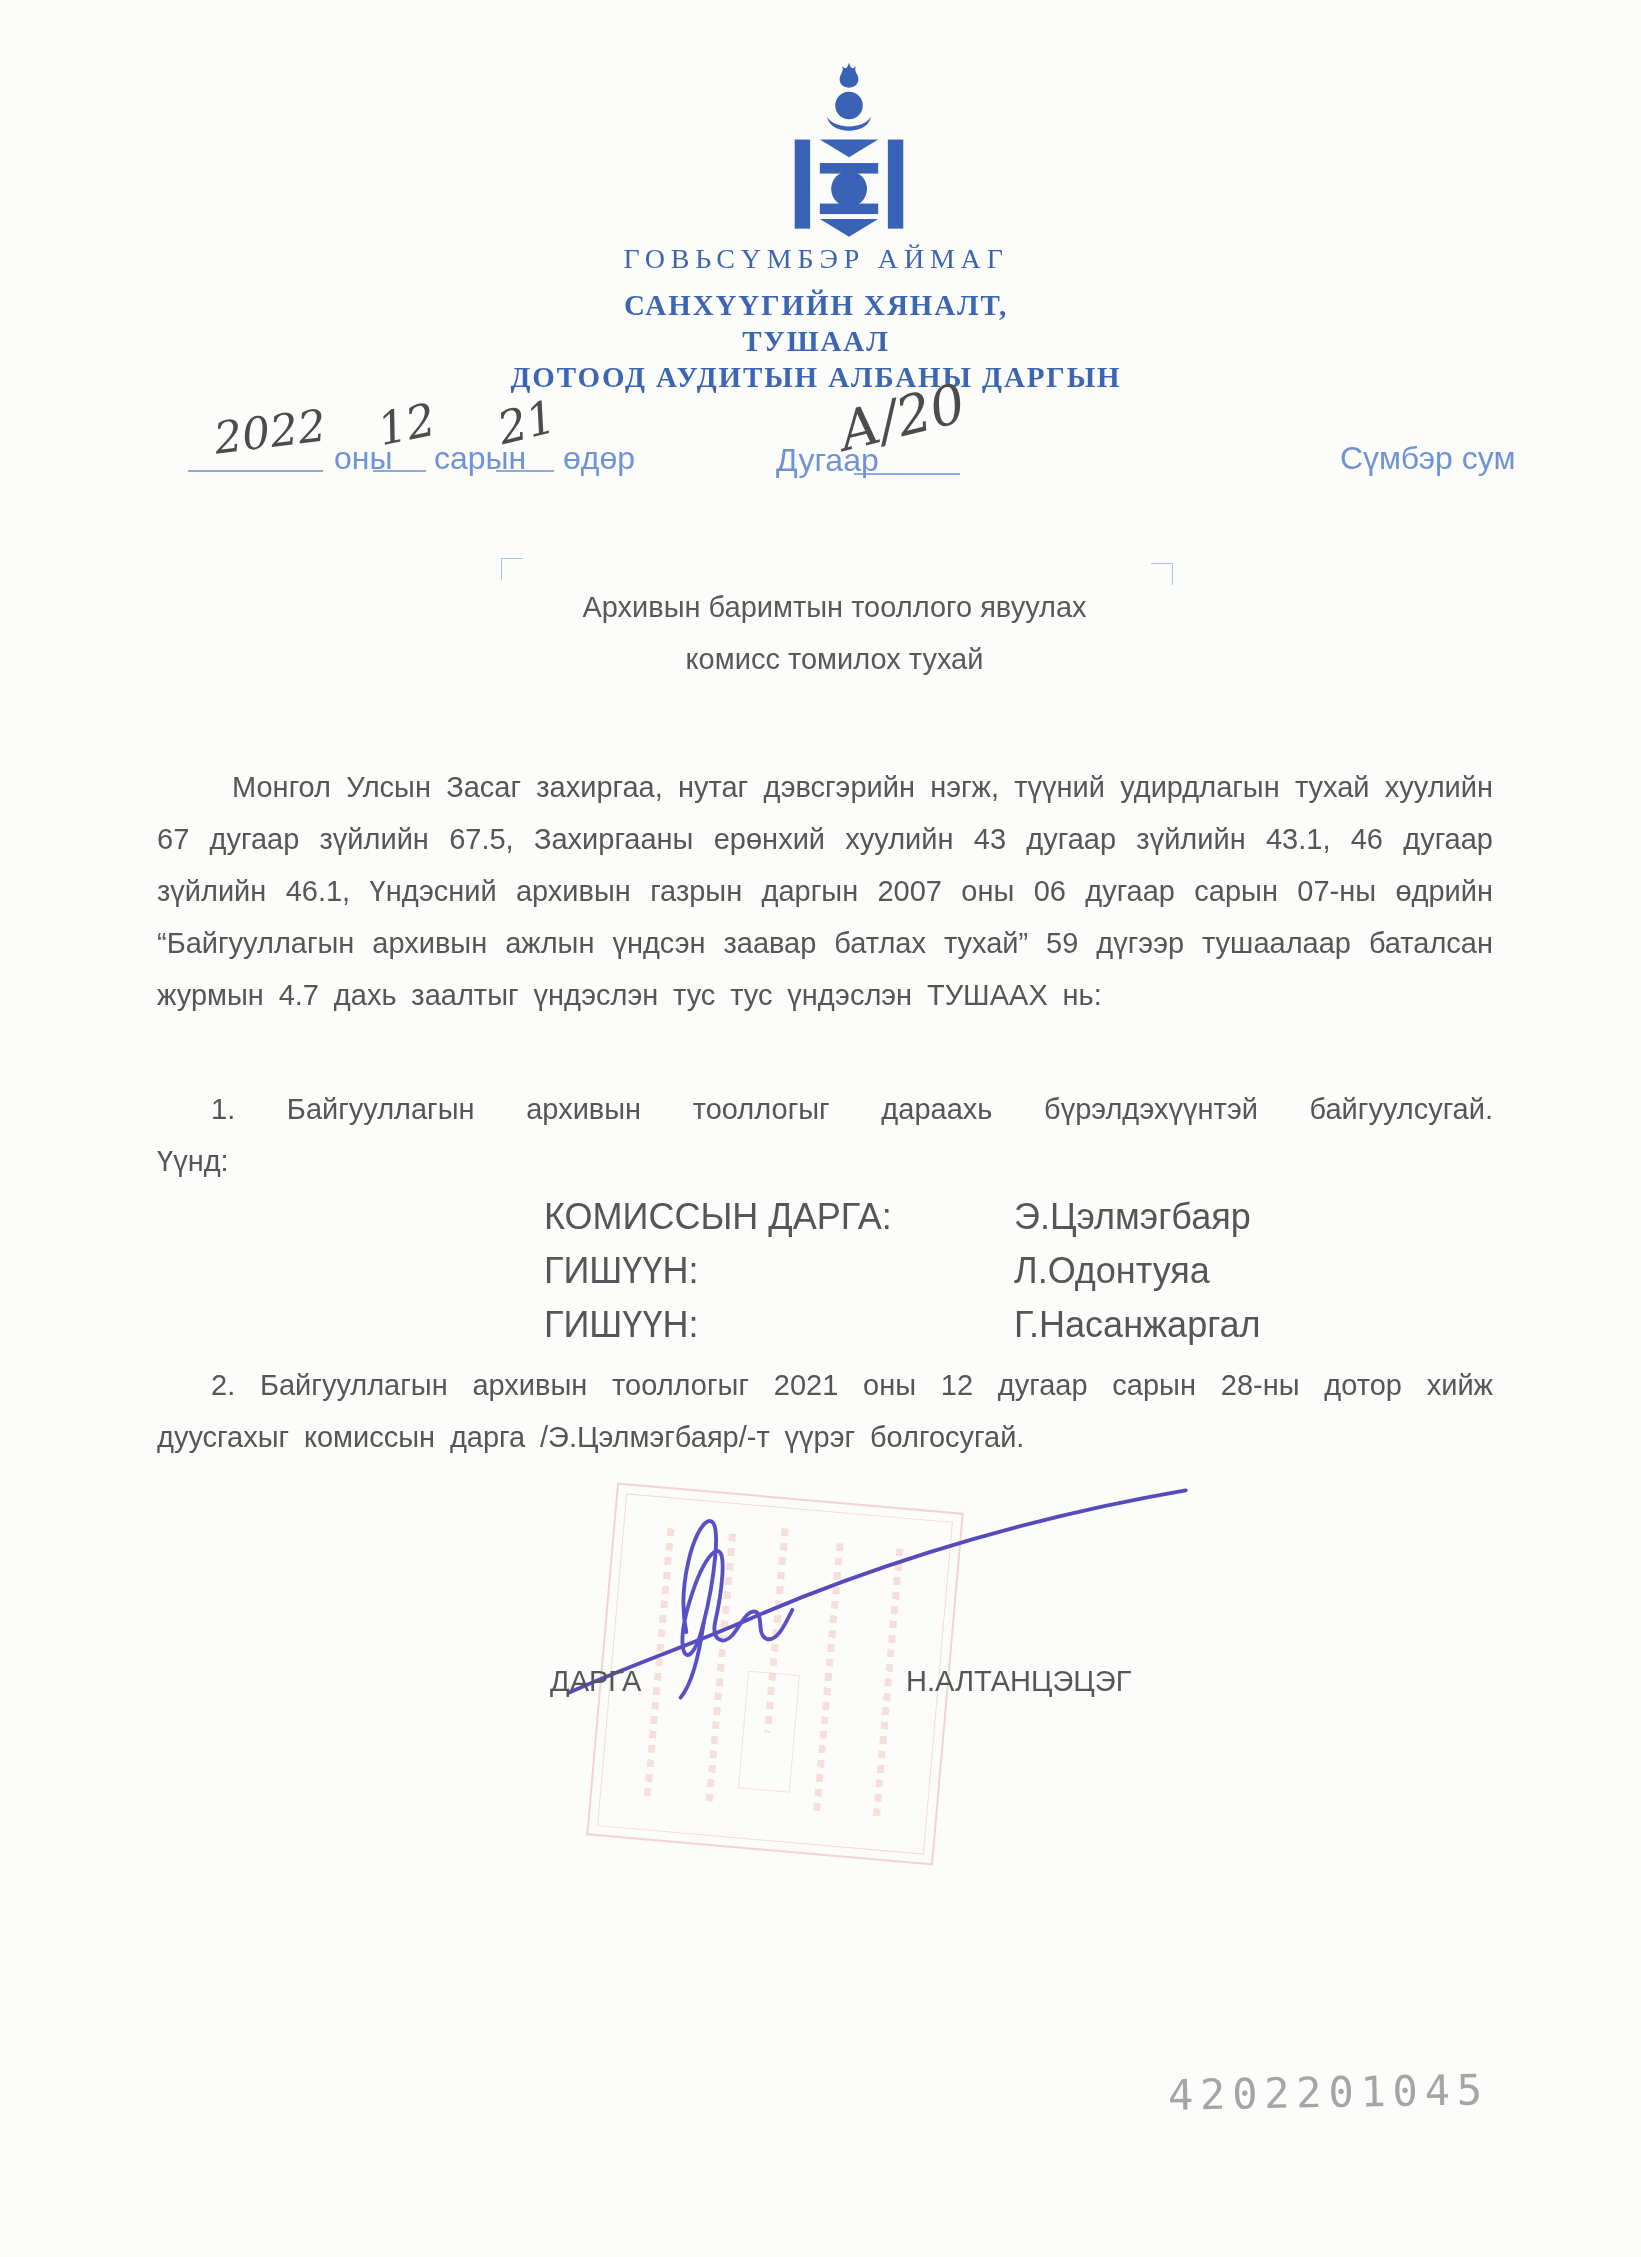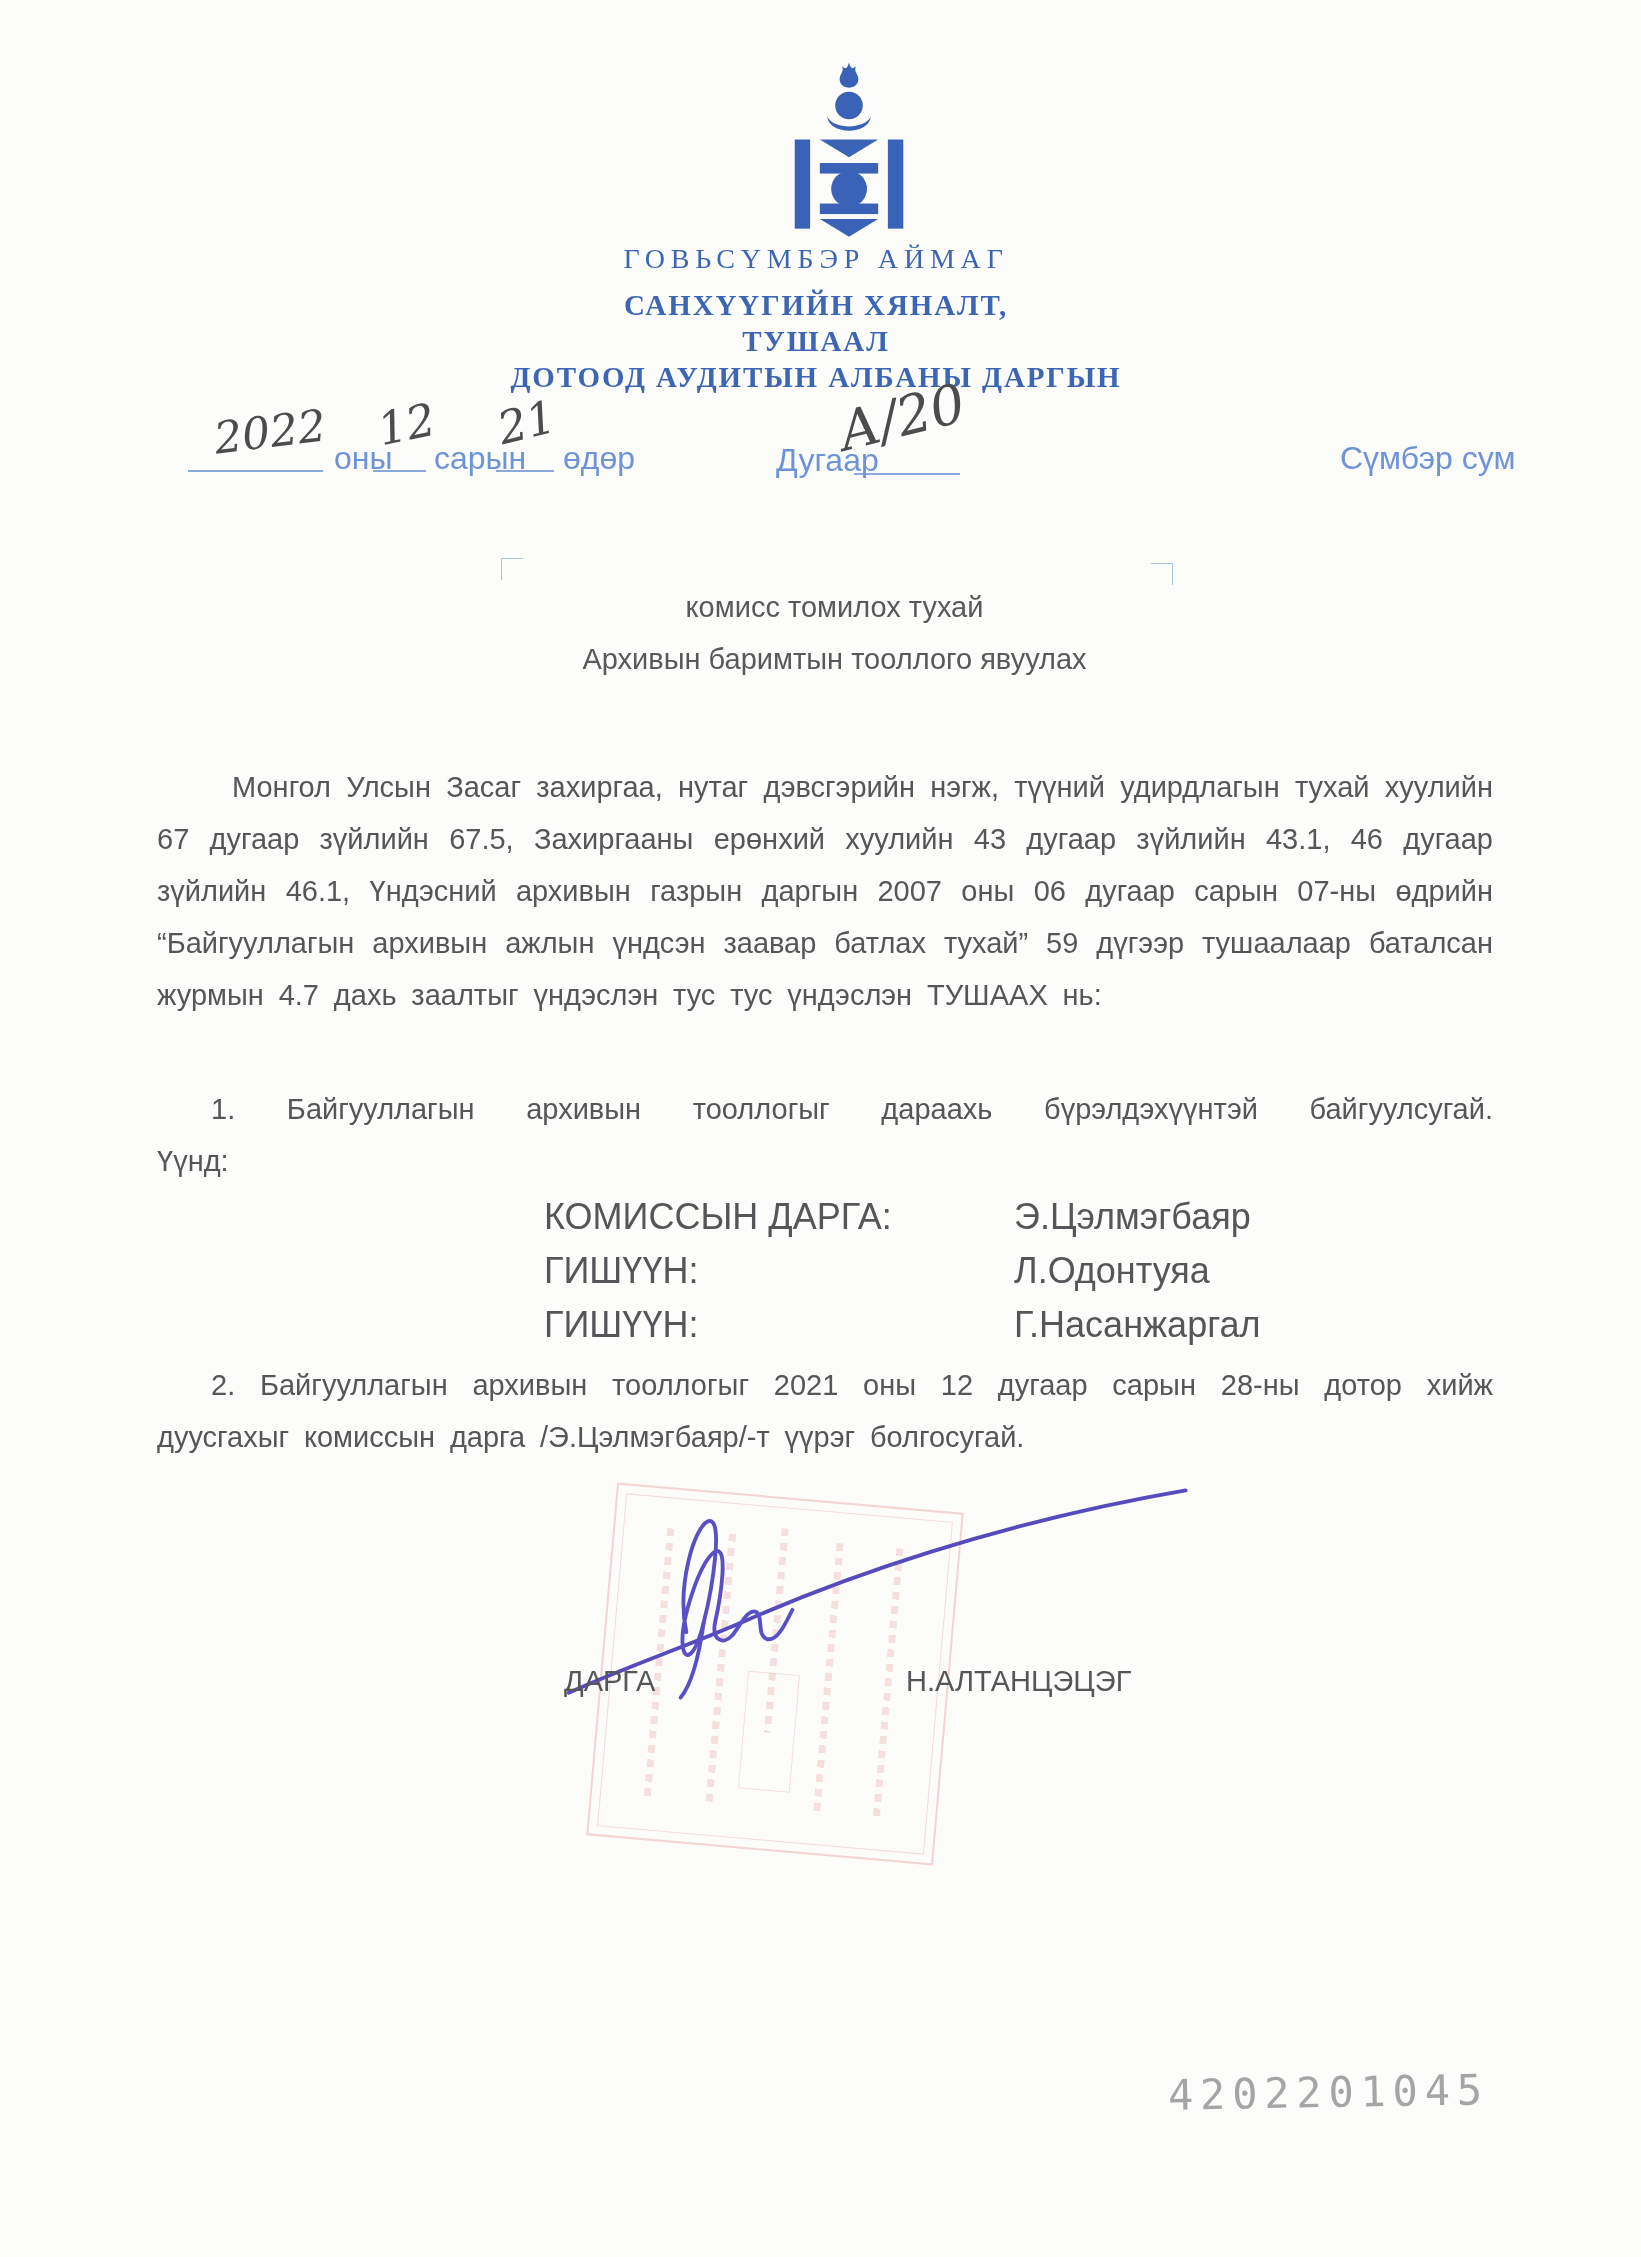--- a/index.html
+++ b/index.html
@@ -88,21 +88,21 @@
   }
   .stamp .c1{left:52px;} .stamp .c2{left:114px;} .stamp .c3{left:166px;top:29px;bottom:116px;}
   .stamp .c4{left:222px;} .stamp .c5{left:282px;}
   .stamp .glyph{
     position:absolute;left:145px;top:174px;width:50px;height:116px;
     border:1.9px solid rgba(229,154,154,.4);
   }
   
   .sig-svg{position:absolute;left:541px;top:1473px;width:657px;height:241px;}
   .sig-line{position:absolute;top:1665px;font-size:29px;color:var(--body_gray,#55565a);}
-  .sig-role{left:564px;}
+  .sig-role{left:550px;}
   .sig-name{left:906px;}
   
   .serial{
     position:absolute;left:1168px;top:2068px;
     font-family:"DejaVu Sans Mono","Liberation Mono",monospace;
     font-size:42px;letter-spacing:6.8px;
     color:var(--serial_gray,#8f9092);
     opacity:.8;transform:rotate(-1deg);
   }
 </style>
@@ -151,22 +151,22 @@
   <span class="meta-label" style="left:776px;top:442px;">Дугаар</span>
   <span class="blank" style="left:854px;top:473px;width:106px;"></span>
   <span class="hw hw-number">А/20</span>
 
   <span class="meta-label" style="left:1340px;top:440px;">Сүмбэр сум</span>
 
   <span class="corner left"></span>
   <span class="corner right"></span>
 
   <div class="doc-title">
+    <div>Архивын баримтын тооллого явуулах</div>
     <div>комисс томилох тухай</div>
-    <div>Архивын баримтын тооллого явуулах</div>
   </div>
 
   <div class="body-text p1">
     <div class="para">Монгол Улсын Засаг захиргаа, нутаг дэвсгэрийн нэгж, түүний удирдлагын тухай хуулийн 67 дугаар зүйлийн 67.5, Захиргааны ерөнхий хуулийн 43 дугаар зүйлийн 43.1, 46 дугаар зүйлийн 46.1, Үндэсний архивын газрын даргын 2007 оны 06 дугаар сарын 07-ны өдрийн “Байгууллагын архивын ажлын үндсэн заавар батлах тухай” 59 дүгээр тушаалаар баталсан журмын 4.7 дахь заалтыг үндэслэн тус тус үндэслэн ТУШААХ нь:</div>
   </div>
 
   <div class="body-text item1">
     <div class="first">1. Байгууллагын архивын тооллогыг дараахь бүрэлдэхүүнтэй байгуулсугай.</div>
     <div>Үүнд:</div>
   </div>

